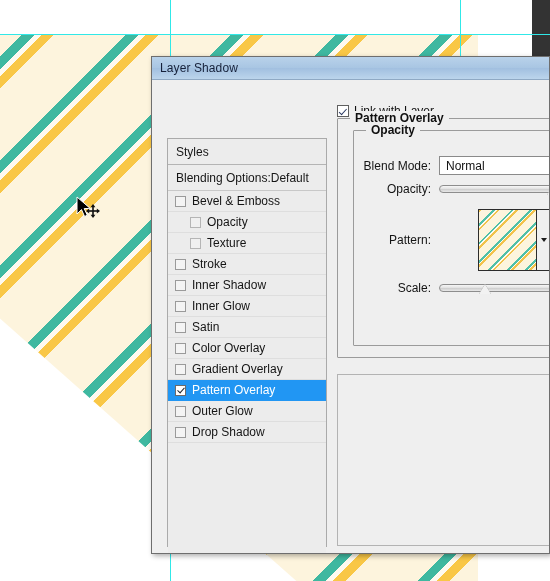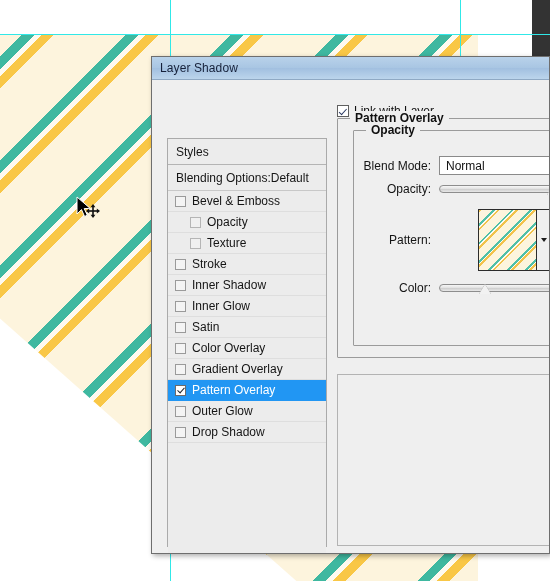--- a/index.html
+++ b/index.html
@@ -326,21 +326,21 @@
         <div id="new-preset-button">
           <svg width="13" height="13" viewBox="0 0 13 13">
             <rect x="0.5" y="0.5" width="12" height="12" fill="#ffffff" stroke="#3a3a3a"></rect>
             <polygon points="0.5,12.5 0.5,6.5 6.5,6.5 6.5,0.5 12.5,0.5 12.5,12.5" fill="#777777"></polygon>
             <rect x="0.5" y="0.5" width="12" height="12" fill="none" stroke="#3a3a3a"></rect>
           </svg>
         </div>
       </div>
 
       <div class="field-row" id="row-scale">
-        <span class="field-label" id="lbl-scale">Color:</span>
+        <span class="field-label" id="lbl-scale">Scale:</span>
         <div class="slider">
           <div class="track"></div>
           <div class="thumb" id="scale-thumb" style="left: 39.96px;"></div>
         </div>
       </div>
 
       <div id="row-link">
         <span id="link-cbx"></span>
         <span id="link-label">Link with Layer</span>
       </div>

